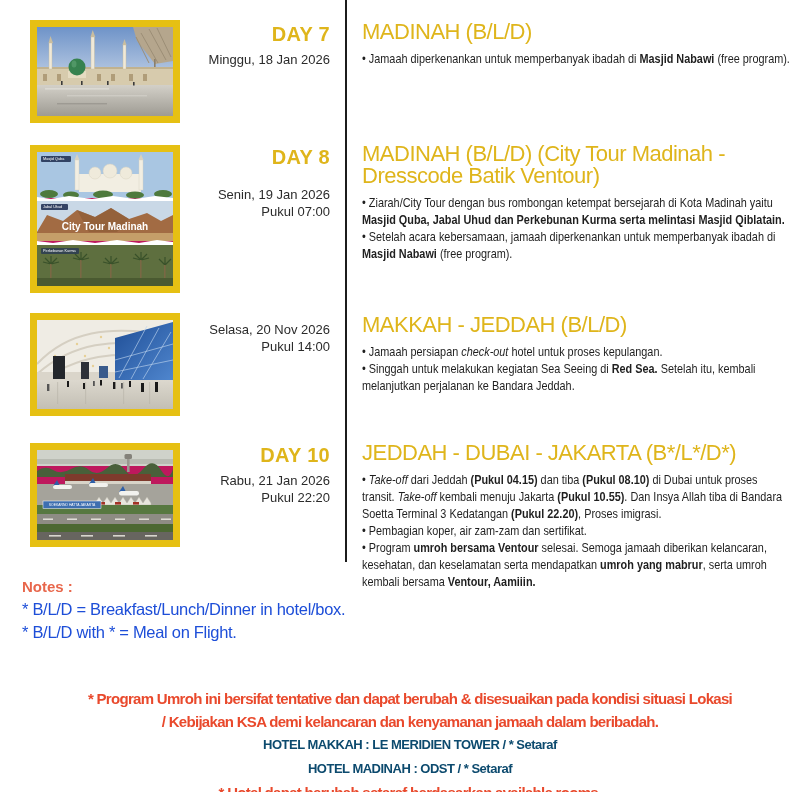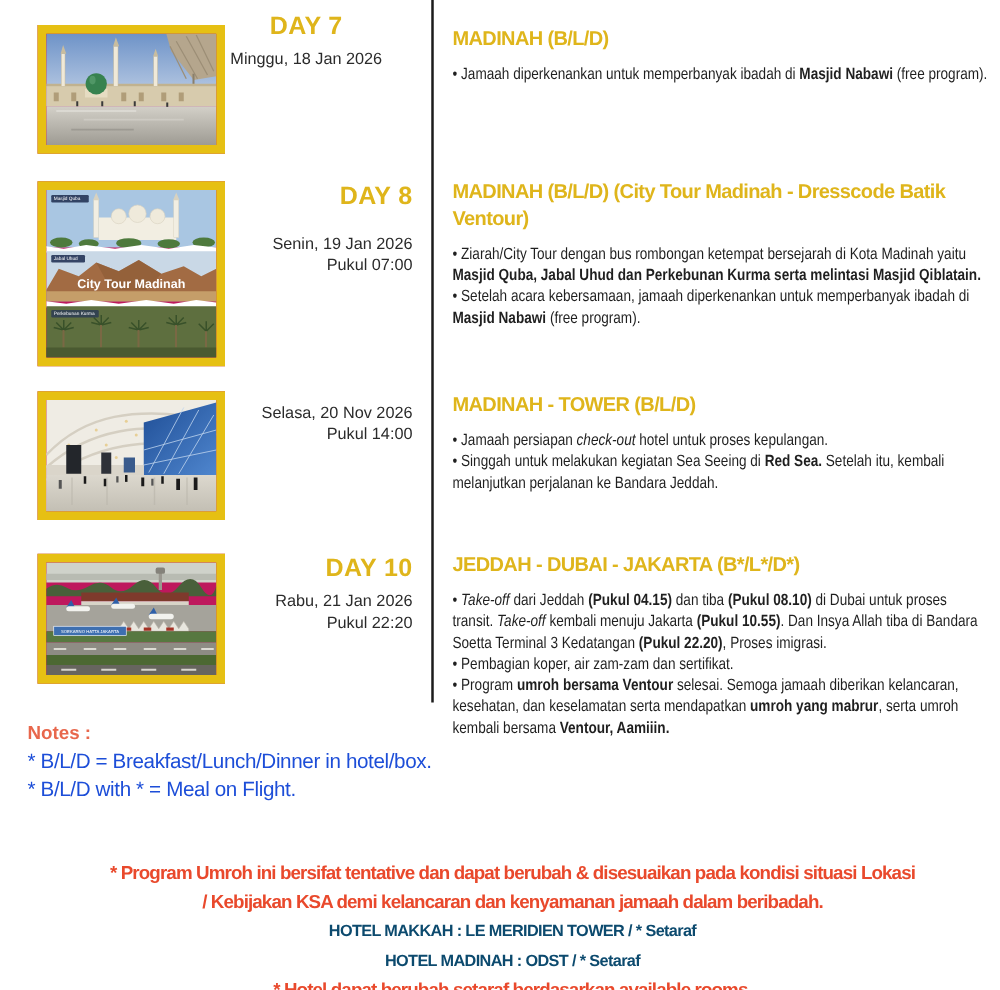--- a/index.html
+++ b/index.html
@@ -12,29 +12,29 @@
   
   .photo-frame{position:absolute; left:30px; width:150px; border:7px solid #E6C013; background:#be185d; box-sizing:border-box;}
   .photo-frame svg{display:block;}
   #frame-d7{top:20px;  height:103px;}
   #frame-d8{top:145px; height:148px;}
   #frame-d9{top:313px; height:103px;}
   #frame-d10{top:443px; height:104px;}
 
   
   .day-meta{position:absolute; left:160px; width:170px; text-align:right;}
-  #meta-d7{top:10px;text-align:center;} #meta-d8{top:146px;} #meta-d9{top:316px;} #meta-d10{top:444px;}
+  #meta-d7{top:23px;} #meta-d8{top:146px;} #meta-d9{top:316px;} #meta-d10{top:444px;}
   .day-label{font-size:20px; font-weight:bold; color:#DFB51B; letter-spacing:.3px;}
   .day-date{margin-top:5px; font-size:13px; color:#2b2b2b; line-height:17px;}
   #meta-d8 .day-date{margin-top:17px;}
 
   
   .day-content{position:absolute; left:362px; width:430px;}
   #content-d7{top:21px;} #content-d8{top:143px;} #content-d9{top:314px;} #content-d10{top:442px;}
-  .day-title{font-size:16px; font-weight:bold; color:#DFB51B; line-height:22px; letter-spacing:-0.5px;}
+  .day-title{font-size:22px; font-weight:normal; color:#DFB51B; line-height:22px; letter-spacing:-0.5px;}
   .day-body{margin-top:7px; font-size:13px; line-height:17px; color:#1f1f1f;
             width:512px; transform:scaleX(0.836); transform-origin:0 0;}
   .rich-line{min-height:17px;}
   .b{font-weight:bold;} .i{font-style:italic;}
 
   
   .notes{position:absolute; left:22px; top:578px; width:600px;}
   .notes-title{font-size:15px; font-weight:bold; color:#E8674C;}
   .note-line{font-size:16.5px; color:#1d4ed8; line-height:23px; letter-spacing:-0.3px;}
   .notes-title{margin-bottom:3px;}
@@ -258,21 +258,21 @@
       </g>
     </svg>
   </div>
   <div class="day-meta" id="meta-d9">
     <div class="day-date">
       <div>Selasa, 20 Nov 2026</div>
       <div>Pukul 14:00</div>
     </div>
   </div>
   <div class="day-content" id="content-d9">
-    <div class="day-title">MADINAH - TOWER (B/L/D)</div>
+    <div class="day-title">MAKKAH - JEDDAH (B/L/D)</div>
     <div class="day-body">
         <div class="rich-line"><span>• Jamaah persiapan </span><span class="i">check-out</span><span> hotel untuk proses kepulangan.</span></div>
         <div class="rich-line"><span>• Singgah untuk melakukan kegiatan Sea Seeing di </span><span class="b">Red Sea.</span><span> Setelah itu, kembali melanjutkan perjalanan ke Bandara Jeddah.</span></div>
       </div>
   </div>
 
   <div class="photo-frame" id="frame-d10">
     <svg width="136" height="90" viewBox="0 0 136 90" preserveAspectRatio="none">
       <rect width="136" height="16" fill="#CFD2CA"></rect>
       <rect y="9" width="136" height="5" fill="#B8BBB2"></rect>

